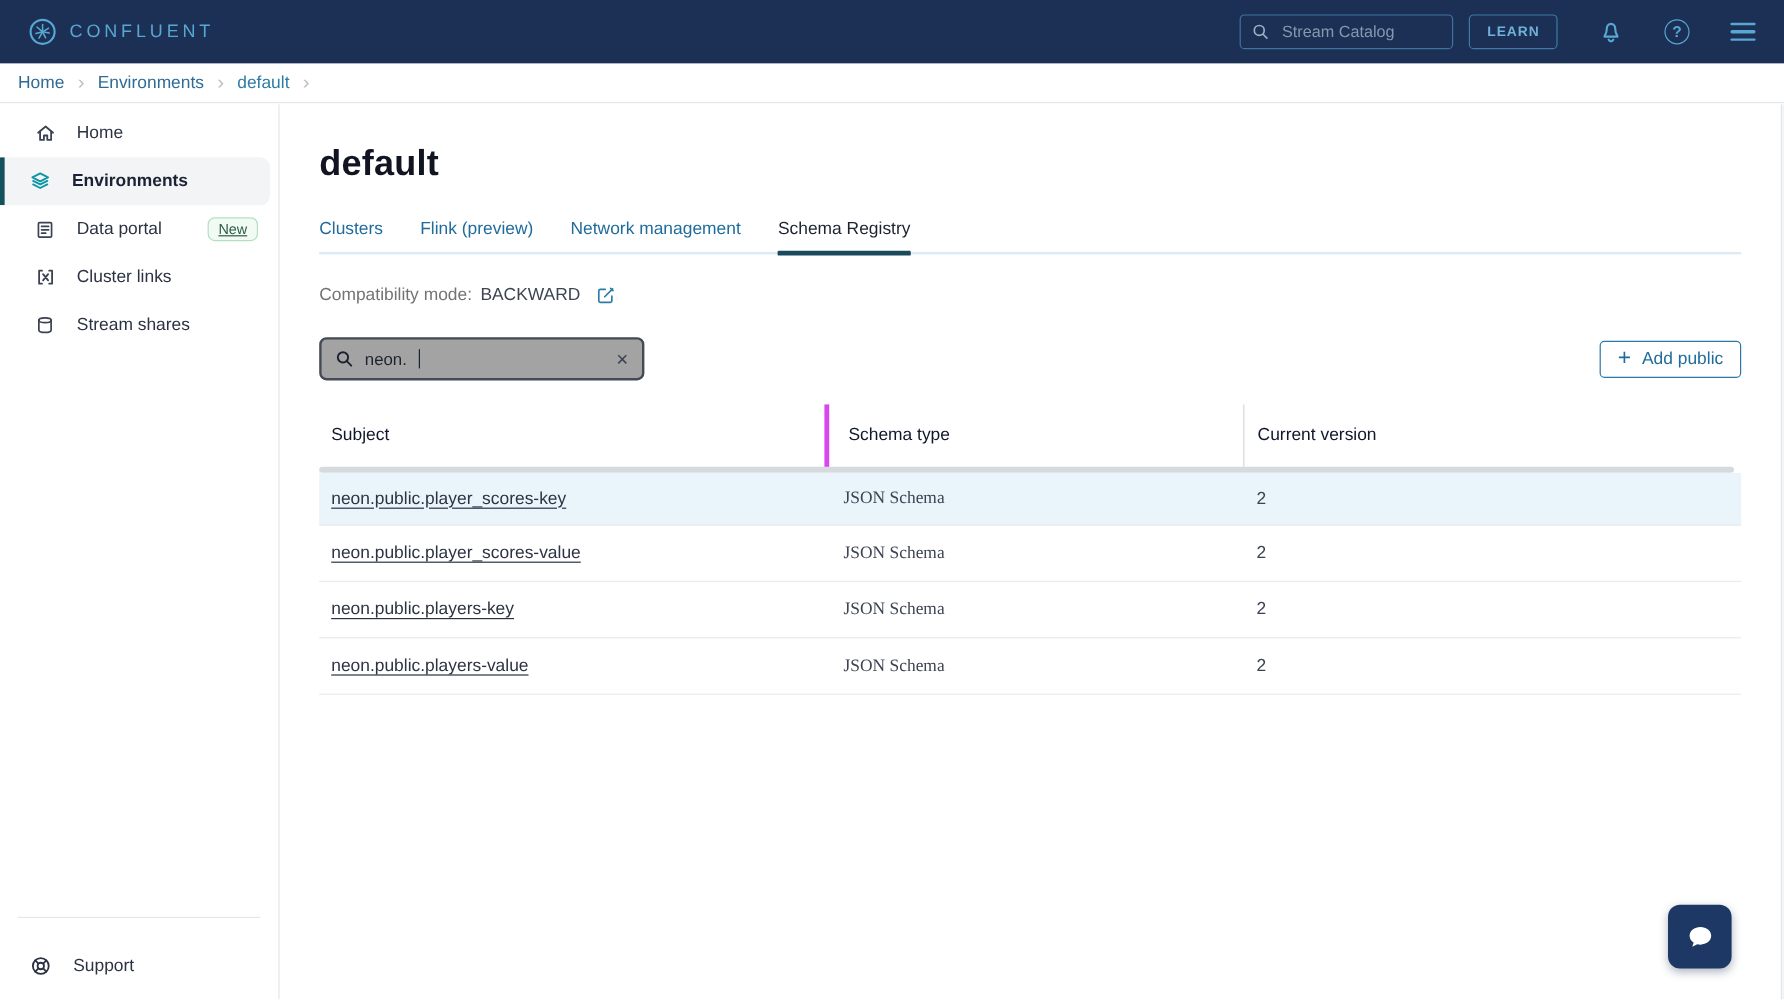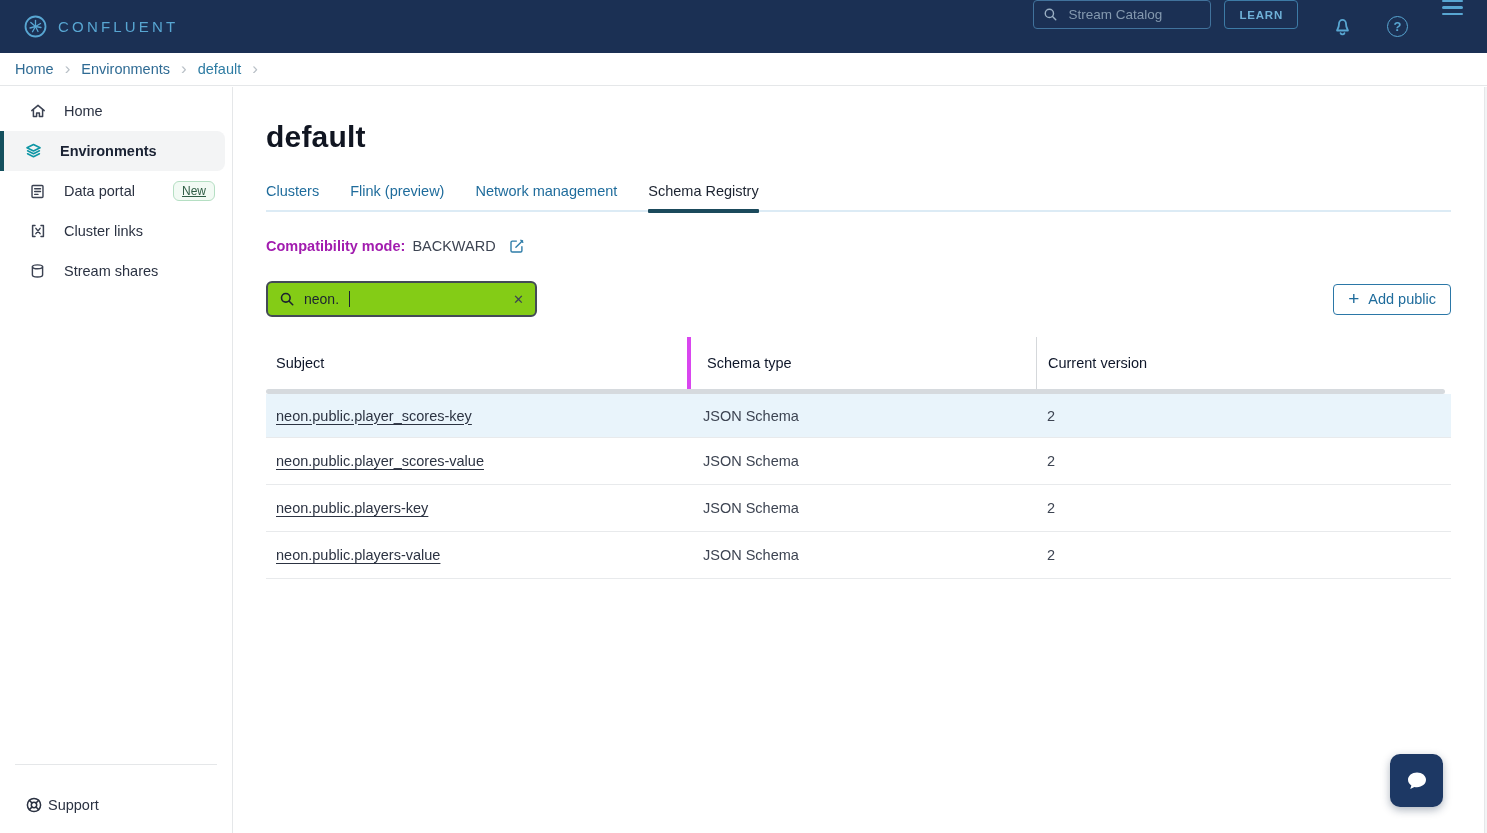--- a/index.html
+++ b/index.html
@@ -8,21 +8,21 @@
     --row-highlight:#e9f4fb; --badge-text:#2f5d45; --badge-bg:#f2faf4; --badge-border:#b5dfc3;
     --chat-navy:#1d3864;
   }
   *{box-sizing:border-box;}
   html,body{margin:0;padding:0;width:1487px;height:833px;overflow:hidden;background:#fff;
     font-family:"Liberation Sans","DejaVu Sans",sans-serif;color:#1c2330;}
   .canvas{position:relative;width:1487px;height:833px;background:#fff;}
 
   
   .topbar{position:absolute;top:0;left:0;right:0;height:53px;background:var(--navy);
-    display:flex;padding:0 24px;}
+    display:flex;align-items:center;padding:0 24px;}
   .brand{display:flex;align-items:center;gap:11px;cursor:pointer;}
   .brand-name{color:var(--nav-accent);font-size:15px;letter-spacing:3.2px;font-weight:500;}
   .topbar-spacer{flex:1;}
   .nav-search{width:178px;height:29px;border:1px solid #41729c;border-radius:4px;display:flex;
     align-items:center;gap:8px;padding:0 9px;color:#8ea2b8;}
   .nav-search input{flex:1;min-width:0;background:transparent;border:none;outline:none;
     color:#ec4899;font-size:13.5px;font-family:inherit;}
   .nav-search input::placeholder{color:#8499af;}
   .learn-btn{height:29px;margin-left:13px;padding:0 14px;border:1px solid #3d7ba6;border-radius:4px;
     color:#6fb1d8;font-size:11.5px;font-weight:700;letter-spacing:0.8px;display:flex;align-items:center;
@@ -45,60 +45,60 @@
   .side-item{height:40px;display:flex;align-items:center;gap:17px;padding-left:24px;margin-right:7px;
     font-size:14.5px;color:#2b3242;cursor:pointer;border-left:4px solid transparent;}
   .side-item .sicon{width:19px;height:19px;display:flex;align-items:center;justify-content:center;color:#3b4252;flex:none;}
   .side-item.active{background:#f3f4f5;border-left-color:var(--teal-dark);border-radius:0 8px 8px 0;
     font-weight:700;color:#1a2233;padding-left:20px;}
   .side-item.active .sicon{color:var(--teal);}
   .badge-new{margin-left:auto;margin-right:10px;font-size:12px;padding:2px 8px;border-radius:6px;
     background:var(--badge-bg);border:1px solid var(--badge-border);color:var(--badge-text);text-decoration:underline;}
   .side-divider{position:absolute;left:15px;right:15px;bottom:68px;height:1px;background:#e5e7e9;}
   .support-item{position:absolute;left:0;right:0;bottom:8px;height:40px;display:flex;align-items:center;
-    gap:5px;padding-left:24px;font-size:14.5px;color:#2b3242;cursor:pointer;}
+    gap:18px;padding-left:24px;font-size:14.5px;color:#2b3242;cursor:pointer;}
   .support-item .sicon{width:19px;height:19px;color:#2b3242;display:flex;align-items:center;justify-content:center;}
 
   
   .main{position:absolute;top:87px;left:234px;right:0;bottom:0;background:#fff;padding:0 36px 0 32px;overflow:hidden;}
   .page-title{margin:33px 0 0 0;font-size:30px;line-height:33px;font-weight:700;color:#101521;letter-spacing:0.2px;}
   .tabs{position:relative;margin-top:30px;display:flex;gap:31px;}
   .tabs-line{position:absolute;left:0;right:0;bottom:0;height:2px;background:#dcebf5;}
   .tab{position:relative;padding-bottom:13px;font-size:14.5px;color:var(--link);cursor:pointer;white-space:nowrap;}
   .tab.active{color:#1c2330;font-weight:500;}
   .tab.active::after{content:"";position:absolute;left:0;right:0;bottom:-1px;height:4px;
     background:var(--tab-underline);border-radius:1px;z-index:2;}
 
   .compat-row{margin-top:26px;display:flex;align-items:center;gap:7px;font-size:14.5px;}
-  .compat-label{font-weight:700;color:#a21caf;}
+  .compat-label{font-weight:400;color:#737373;}
   .compat-value{color:#3d4452;}
   .edit-icon{color:#2e7ca8;margin-left:6px;display:flex;align-items:center;cursor:pointer;}
 
   .controls-row{margin-top:27px;display:flex;align-items:center;justify-content:space-between;}
   .schema-search{width:271px;height:31px;border:2px solid #434a56;border-radius:6px;display:flex;
-    align-items:center;gap:9px;padding:16px 11px;background:#84cc16;cursor:text;}
+    align-items:center;gap:9px;padding:16px 11px;background:#a3a3a3;cursor:text;}
   .schema-search .mag{color:#1c2330;display:flex;align-items:center;}
   .search-text{font-size:14px;color:#1c2330;}
   .caret{width:1.3px;height:16px;background:#1c2330;margin-left:1px;}
   .clear-x{margin-left:auto;color:#3d4452;font-size:13px;cursor:pointer;line-height:1;}
   .add-schema-btn{height:31px;padding:0 14px;border:1px solid #2b77a7;border-radius:4px;background:#fff;
     color:var(--link);font-size:14.5px;display:flex;align-items:center;gap:9px;cursor:pointer;font-family:inherit;}
   .plus{font-size:19px;line-height:1;font-weight:400;margin-top:-2px;}
 
   .table{margin-top:20px;}
   .thead{display:grid;grid-template-columns:421px 349px 1fr;height:52px;}
   .th{display:flex;align-items:center;padding-left:10px;font-size:14.5px;font-weight:500;color:#0f172a;}
   .th:nth-child(2){border-left:4px solid #d946ef;padding-left:16px;}
   .th:nth-child(3){border-left:1px solid #d5d8db;padding-left:11px;}
   .scroll-thumb{height:5px;width:calc(100% - 6px);background:#d6dade;border-radius:3px;}
   .trow{display:grid;grid-template-columns:421px 349px 1fr;height:47px;align-items:center;
     border-bottom:1px solid #e8eaec;}
   .trow.highlight{background:var(--row-highlight);height:44px;}
   .td{padding-left:10px;font-size:14.5px;color:#3d4452;}
-  .td:nth-child(2){padding-left:16px;}
+  .td:nth-child(2){padding-left:16px;font-family:Liberation Serif, serif;}
   .td:nth-child(3){padding-left:11px;}
   .subject-link{color:#2c3342;text-decoration:underline;text-underline-offset:3px;cursor:pointer;}
 
   .page-scrollbar{position:absolute;top:87px;right:0;bottom:0;width:3px;background:#f2f4f5;border-left:1px solid #e5e7e9;}
 
   .chat-fab{position:absolute;right:44px;bottom:26px;width:53px;height:53px;border-radius:10px;
     background:var(--chat-navy);display:flex;align-items:center;justify-content:center;cursor:pointer;
     box-shadow:0 3px 8px rgba(20,40,70,0.35);}
 </style>
 </head>

